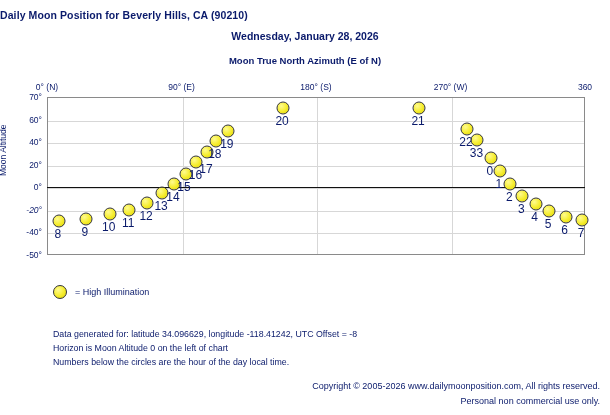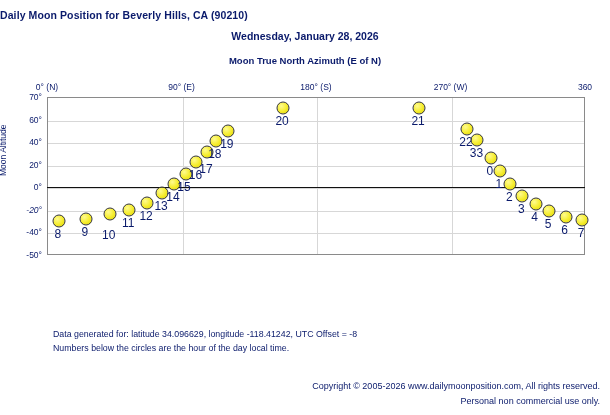--- a/index.html
+++ b/index.html
@@ -194,21 +194,21 @@
     <div class="ylab" style="left: 14px; width: 28px; top: 164.714px;">20°</div>
     <div class="ylab" style="left: 14px; width: 28px; top: 187.286px;">0°</div>
     <div class="ylab" style="left: 14px; width: 28px; top: 209.857px; font-style: italic;">-20°</div>
     <div class="ylab" style="left: 14px; width: 28px; top: 232.429px;">-40°</div>
     <div class="ylab" style="left: 14px; width: 28px; top: 255px;">-50°</div>
     <div class="moon high" style="left: 58.9556px; top: 221.143px;"></div>
     <div class="hourlab" style="left: 57.9556px; top: 227.143px;">8</div>
     <div class="moon high" style="left: 85.8556px; top: 218.886px;"></div>
     <div class="hourlab" style="left: 84.8556px; top: 224.886px;">9</div>
     <div class="moon high" style="left: 109.767px; top: 214.371px;"></div>
-    <div class="hourlab" style="left: 108.767px; top: 220.371px; margin-top: 8px;">10</div>
+    <div class="hourlab" style="left: 108.767px; top: 220.371px;">10</div>
     <div class="moon high" style="left: 129.194px; top: 209.857px;"></div>
     <div class="hourlab" style="left: 128.194px; top: 215.857px;">11</div>
     <div class="moon high" style="left: 147.128px; top: 203.086px;"></div>
     <div class="hourlab" style="left: 146.128px; top: 209.086px;">12</div>
     <div class="moon high" style="left: 162.072px; top: 192.929px;"></div>
     <div class="hourlab" style="left: 161.072px; top: 198.929px;">13</div>
     <div class="moon high" style="left: 174.028px; top: 183.9px;"></div>
     <div class="hourlab" style="left: 173.028px; top: 189.9px;">14</div>
     <div class="moon high" style="left: 185.983px; top: 173.743px;"></div>
     <div class="hourlab" style="left: 184px; top: 179.743px;">15</div>
@@ -240,21 +240,26 @@
     <div class="hourlab" style="left: 534.683px; top: 210.214px;">4</div>
     <div class="moon high" style="left: 549.133px; top: 210.986px;"></div>
     <div class="hourlab" style="left: 548.133px; top: 216.986px;">5</div>
     <div class="moon high" style="left: 565.572px; top: 216.629px;"></div>
     <div class="hourlab" style="left: 564.572px; top: 222.629px;">6</div>
     <div class="moon high" style="left: 582.011px; top: 220.014px;"></div>
     <div class="hourlab" style="left: 581.011px; top: 226.014px;">7</div>
   </div>
 
 <div class="legend">
+  <div class="legend-row">
+    <span class="legend-swatch high"></span>
+    <span>= High Illumination</span>
+  </div>
 </div>
 
 <div class="notes">
   <div>Data generated for: latitude 34.096629, longitude -118.41242, UTC Offset = -8</div>
+  <div>Horizon is Moon Altitude 0 on the left of chart</div>
   <div>Numbers below the circles are the hour of the day local time.</div>
 </div>
 
 <div class="footer">Copyright © 2005-2026 www.dailymoonposition.com, All rights reserved.</div>
 <div class="footer2">Personal non commercial use only.</div>
 
 </body></html>

